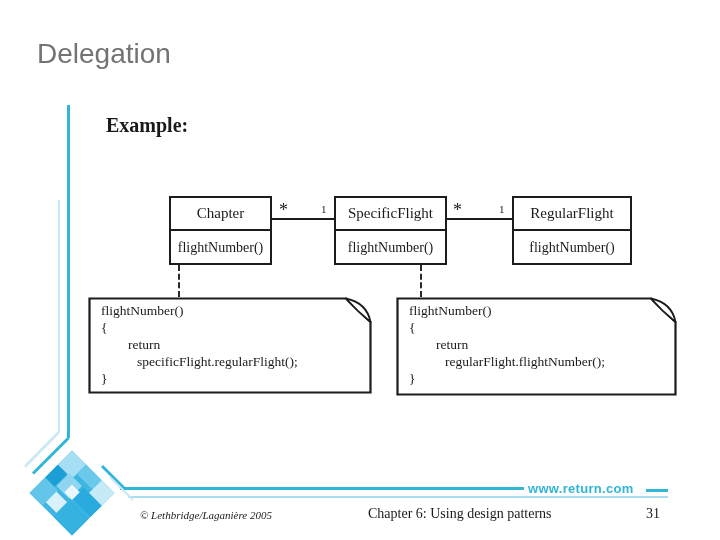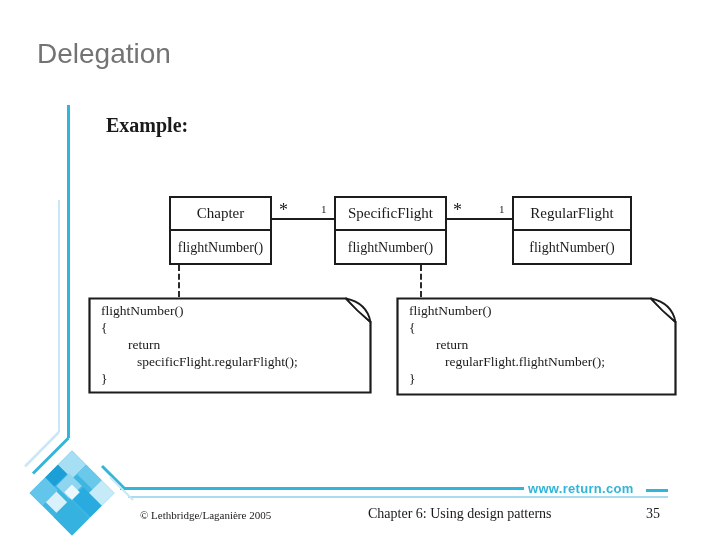--- a/index.html
+++ b/index.html
@@ -39,21 +39,21 @@
   .note { position:absolute; }
   .note svg { position:absolute; left:0; top:0; }
   .note-text { position:absolute; left:13px; top:5px; font-size:13.5px; line-height:17px; }
   .nl { white-space:pre; }
   .nl.ind1 { padding-left:27px; }
   .nl.ind2 { padding-left:36px; }
 
   
   .website   { left:528px; top:481px; font-family:"Liberation Sans", sans-serif;
                font-weight:bold; font-size:13px; letter-spacing:0.3px; color:#31b5d8; }
-  .copyright { left:140px; top:509px; font-size:11px; }
+  .copyright { left:140px; top:509px; font-size:11px;font-style:italic; }
   .chapter   { left:368px; top:506px; font-size:14px; }
   .page-num  { left:646px; top:506px; font-size:14px; }
 </style>
 </head>
 <body>
 
 <div class="abs slide-title">Delegation</div>
 
 <div class="abs vline-main"></div>
 <div class="abs vline-pale"></div>
@@ -132,13 +132,13 @@
     <rect x="42" y="81" width="18" height="22" fill="#63c5e9"></rect>
     <rect x="60" y="83" width="15" height="15" fill="#d8f1fb"></rect>
     <rect x="76" y="79" width="26" height="24" fill="#35b2e0"></rect>
     <rect x="66" y="67" width="11" height="11" fill="#eaf7fd"></rect>
   </g>
 </svg>
 
 <div class="abs website">www.return.com</div>
 <div class="abs copyright">© Lethbridge/Laganière 2005</div>
 <div class="abs chapter">Chapter 6: Using design patterns</div>
-<div class="abs page-num">35</div>
+<div class="abs page-num">31</div>
 
 </body></html>

